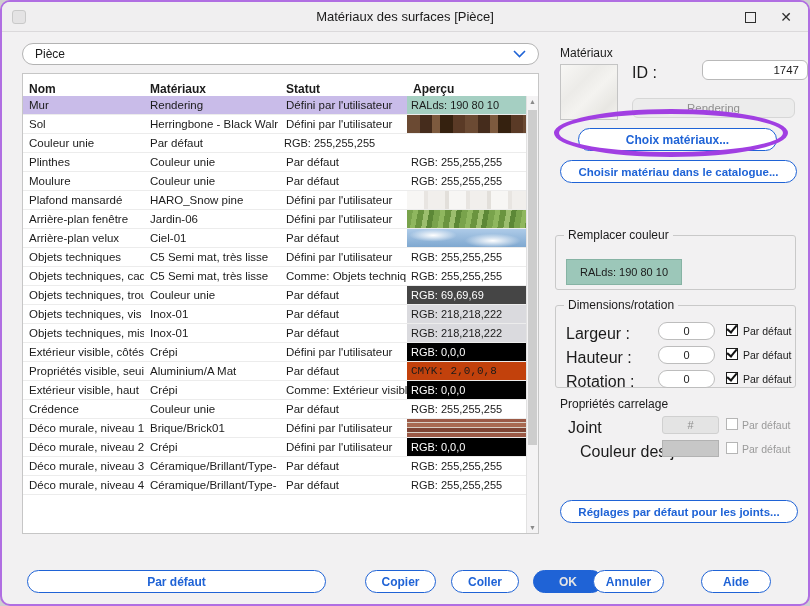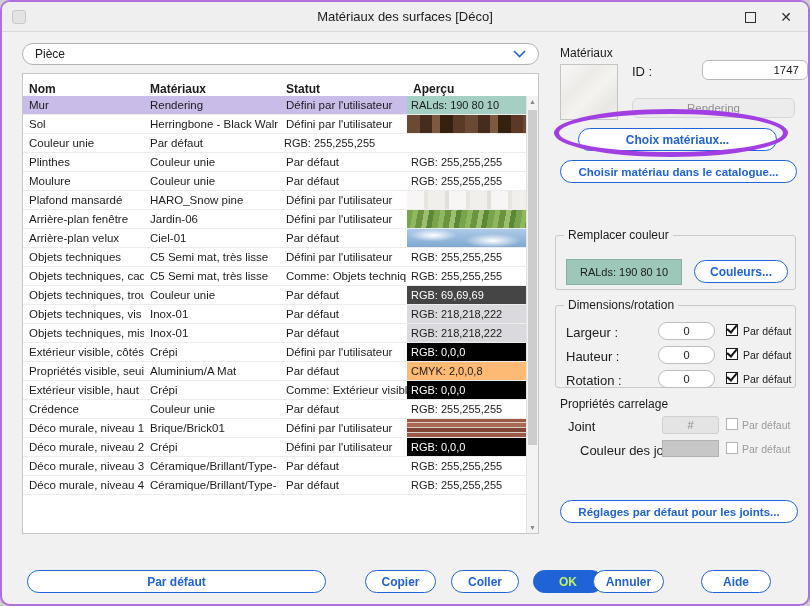--- a/index.html
+++ b/index.html
@@ -30,27 +30,27 @@
   .tex-sky{background:radial-gradient(ellipse 34px 9px at 22% 35%,#ffffff 0%,rgba(255,255,255,0) 70%),radial-gradient(ellipse 40px 10px at 72% 65%,#ffffff 0%,rgba(255,255,255,0) 70%),linear-gradient(180deg,#aecbe8 0%,#7fa8d0 100%);}
   .tex-brick{background:repeating-linear-gradient(0deg,#9b5a47 0 4px,#d8cfc4 4px 5px,#7e4434 5px 9px,#d8cfc4 9px 10px,#a86a52 10px 14px,#d8cfc4 14px 15px);}
   
   .scrollbar{position:absolute;top:22px;right:0;bottom:0;width:12px;background:#f4f3f4;border-left:1px solid #e2e2e2;}
   .sb-arrow{position:absolute;left:0;right:0;text-align:center;font-size:7px;color:#8a8a8a;cursor:pointer;}
   .sb-up{top:2px;} .sb-down{bottom:2px;}
   .sb-thumb{position:absolute;left:1px;right:1px;top:14px;height:335px;background:#cdcdcd;cursor:pointer;}
   
   .panel-title{position:absolute;left:558px;top:44px;font-size:12px;color:#1b1b1b;}
   .preview-swatch{position:absolute;left:558px;top:62px;width:58px;height:56px;border:1px solid #c4c4c4;background:linear-gradient(135deg,#f8f7f5 0%,#ecebe8 35%,#f4f3f0 55%,#e8e7e3 80%,#f2f1ee 100%);}
-  .lbl{position:absolute;font-size:13px;color:#1b1b1b;white-space:nowrap;}
+  .lbl{position:absolute;font-size:16px;color:#1b1b1b;white-space:nowrap;}
   .lbl.gray{color:#9a9a9a;}
   .id-box{position:absolute;left:700px;top:58px;width:106px;height:20px;background:#fff;border:1px solid #b9b9b9;border-radius:6px;display:flex;align-items:center;justify-content:flex-end;padding-right:8px;font-size:11.5px;color:#1b1b1b;}
   .name-box{position:absolute;left:630px;top:96px;width:163px;height:20px;background:#ececec;border:1px solid #d6d6d6;border-radius:6px;display:flex;align-items:center;justify-content:center;font-size:11.5px;color:#8f8f8f;}
   .btn{position:absolute;height:23px;border:1.5px solid #1f63d6;border-radius:12px;background:#fff;color:#1f63d6;font-weight:bold;font-size:12px;display:flex;align-items:center;justify-content:center;cursor:pointer;white-space:nowrap;font-family:"Liberation Sans",sans-serif;}
   .btn.small{font-size:11.5px;}
-  .btn.primary{background:#1f63d6;color:#bef264;}
+  .btn.primary{background:#1f63d6;color:#e5e5e5;}
   .ellipse{position:absolute;left:552px;top:107px;width:234px;height:48px;border:5px solid #a13fe2;border-radius:50%;pointer-events:none;z-index:50;}
   fieldset{position:absolute;border:1px solid #c9c9c9;border-radius:3px;margin:0;padding:0;background:transparent;}
   legend{font-size:12px;color:#1b1b1b;margin-left:8px;padding:0 4px;}
   .fs-replace{left:553px;top:226px;width:241px;height:62px;}
   .color-swatch{position:absolute;left:10px;top:17px;width:116px;height:26px;background:#9cc7b9;border:1px solid #86b3a4;display:flex;align-items:center;justify-content:center;font-size:11px;color:#1b1b1b;}
   .fs-dims{left:553px;top:296px;width:241px;height:90px;}
   .spin{position:absolute;width:57px;height:18px;border:1px solid #bdbdbd;border-radius:9px;background:#fff;font-size:11px;display:flex;align-items:center;justify-content:center;color:#1b1b1b;cursor:text;}
   .spin.disabled{background:#e4e4e4;border-color:#d0d0d0;color:#8f8f8f;border-radius:3px;cursor:default;}
   .cb{position:absolute;width:12px;height:12px;border:1.5px solid #1b1b1b;background:#fff;cursor:pointer;}
   .cb.checked::after{content:"";position:absolute;left:2px;top:-2px;width:4px;height:8px;border:solid #111;border-width:0 2px 2px 0;transform:rotate(40deg);}
@@ -59,21 +59,21 @@
   
   .footer-btn{top:568px;}
 </style>
 </head>
 <body>
 
 <div class="window">
 
   <div class="titlebar">
     <span class="app-icon"></span>
-    <div class="win-title">Matériaux des surfaces [Déco]</div>
+    <div class="win-title">Matériaux des surfaces [Pièce]</div>
     <span class="btn-max"></span>
     <span class="btn-close">✕</span>
   </div>
 
   <div class="room-select">
     <span>Pièce</span>
     <span class="chev">
       <svg width="13" height="8" viewBox="0 0 13 8">
           <polyline points="1,1 6.5,6.5 12,1" fill="none" stroke="#1f63d6" stroke-width="1.6"></polyline>
         </svg>
@@ -168,21 +168,21 @@
         <div class="trow">
           <div class="tcell">Extérieur visible, côtés</div>
           <div class="tcell">Crépi</div>
           <div class="tcell">Défini par l'utilisateur</div>
           <div class="tcell apercu" style="background: rgb(0, 0, 0); color: rgb(255, 255, 255);">RGB: 0,0,0</div>
         </div>
         <div class="trow">
           <div class="tcell">Propriétés visible, seuil</div>
           <div class="tcell">Aluminium/A Mat</div>
           <div class="tcell">Par défaut</div>
-          <div class="tcell apercu" style="background: #fdba74; color: rgb(27, 27, 27);">CMYK: 2,0,0,8</div>
+          <div class="tcell apercu" style="background: #c2410c; color: rgb(27, 27, 27); font-family: Liberation Mono, monospace;">CMYK: 2,0,0,8</div>
         </div>
         <div class="trow">
           <div class="tcell">Extérieur visible, haut</div>
           <div class="tcell">Crépi</div>
           <div class="tcell">Comme: Extérieur visible</div>
           <div class="tcell apercu" style="background: rgb(0, 0, 0); color: rgb(255, 255, 255);">RGB: 0,0,0</div>
         </div>
         <div class="trow">
           <div class="tcell">Crédence</div>
           <div class="tcell">Couleur unie</div>
@@ -228,21 +228,20 @@
   <div class="id-box">1747</div>
   <div class="name-box">Rendering</div>
 
   <div class="btn" style="left:576px;top:126px;width:199px;">Choix matériaux...</div>
   <div class="ellipse" style="border-color: rgb(161, 63, 226);"></div>
   <div class="btn small" style="left:558px;top:158px;width:237px;">Choisir matériau dans le catalogue...</div>
 
   <fieldset class="fs-replace">
     <legend>Remplacer couleur</legend>
     <div class="color-swatch" style="background: rgb(156, 199, 185);">RALds: 190 80 10</div>
-    <div class="btn" style="left:138px;top:18px;width:94px;">Couleurs...</div>
   </fieldset>
 
   <fieldset class="fs-dims">
     <legend>Dimensions/rotation</legend>
     <span class="lbl" style="left:10px;top:13px;">Largeur :</span>
     <div class="spin" style="left:102px;top:10px;">0</div>
     <span class="cb checked" style="left:170px;top:12px;"></span>
     <span class="lbl" style="left:187px;top:13px;font-size:10.5px;">Par défaut</span>
     <span class="lbl" style="left:10px;top:37px;">Hauteur :</span>
     <div class="spin" style="left:102px;top:34px;">0</div>

